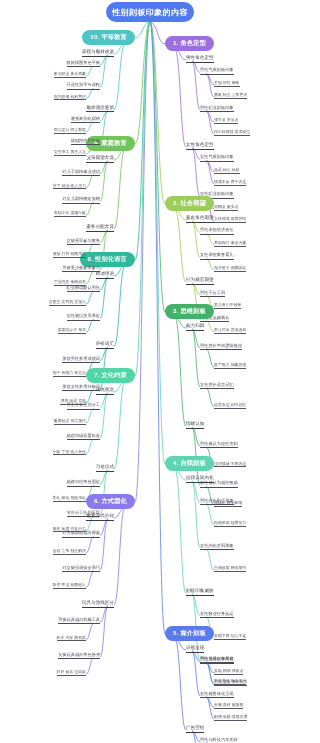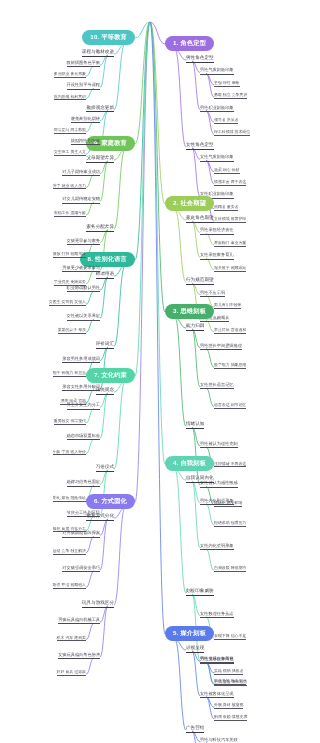--- a/index.html
+++ b/index.html
@@ -167,20 +167,21 @@
         <path d="M 108 55 C 104 55, 104 87.41379310344828, 100 87.41379310344828" stroke="#4ec5c5" fill="none" stroke-width="0.8"></path>
         <path d="M 94 88.41379310344828 C 90 88.41379310344828, 90 98.55172413793105, 86 98.55172413793105" stroke="#4ec5c5" fill="none" stroke-width="0.8"></path>
         <path d="M 125 44 C 119.5 44, 119.5 109.68965517241381, 114 109.68965517241381" stroke="#4ec5c5" fill="none" stroke-width="0.8"></path>
         <path d="M 108 110.68965517241381 C 104 110.68965517241381, 104 120.82758620689657, 100 120.82758620689657" stroke="#4ec5c5" fill="none" stroke-width="0.8"></path>
         <path d="M 94 121.82758620689657 C 90 121.82758620689657, 90 131.96551724137933, 86 131.96551724137933" stroke="#4ec5c5" fill="none" stroke-width="0.8"></path>
         <path d="M 108 110.68965517241381 C 104 110.68965517241381, 104 143.1034482758621, 100 143.1034482758621" stroke="#4ec5c5" fill="none" stroke-width="0.8"></path>
         <path d="M 94 144.1034482758621 C 90 144.1034482758621, 90 154.24137931034485, 86 154.24137931034485" stroke="#4ec5c5" fill="none" stroke-width="0.8"></path>
       </g>
   </svg>
 
+  <div class="node root">性别刻板印象的内容</div>
 
   <div id="nodes">
       <div class="node l1" style="top: 36px; background: rgb(155, 111, 224); left: 165px;">1. 角色定型</div>
       <div class="node l2" style="top: 56px; left: 186px;">男性角色定型</div>
       <div class="node l3" style="top: 68.4082px; left: 200px;">男性气质刻板印象</div>
       <div class="node l4" style="top: 80.8163px; left: 214px;">坚强 理性 果断</div>
       <div class="node l4" style="top: 93.2245px; left: 214px;">勇敢 独立 竞争意识</div>
       <div class="node l3" style="top: 105.633px; left: 200px;">男性职业刻板印象</div>
       <div class="node l4" style="top: 118.041px; left: 214px;">领导者 决策者</div>
       <div class="node l4" style="top: 130.449px; left: 214px;">理工科领域 技术岗位</div>

